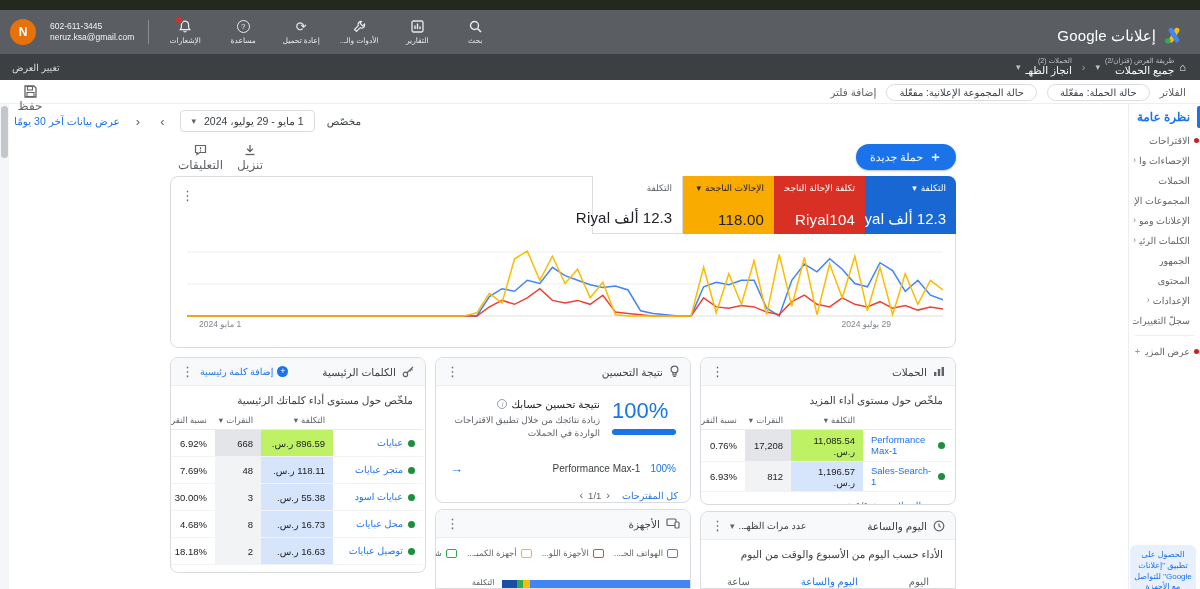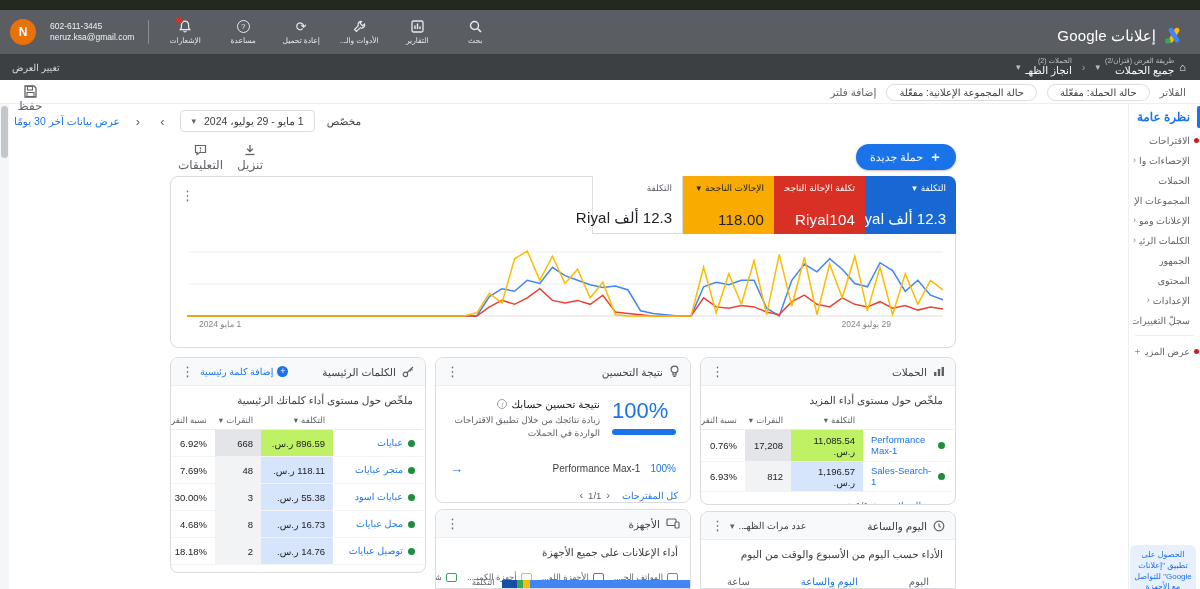--- a/index.html
+++ b/index.html
@@ -394,21 +394,21 @@
           <span class="klink">محل عبايات</span>
         </span>
       <span class="td c-hl2">16.73 ر.س.</span>
       <span class="td k-hl2">8</span>
       <span class="td">4.68%</span>
 
       <span class="td name">
           <span class="gdot"></span>
           <span class="klink">توصيل عبايات</span>
         </span>
-      <span class="td c-hl2">14.76 ر.س.</span>
+      <span class="td c-hl2">16.63 ر.س.</span>
       <span class="td k-hl2">2</span>
       <span class="td">18.18%</span>
     </div>
     <div class="card-f">
       <span class="flink">الكلمات الرئيسية</span>
       <span class="flink">الكلمات الرئيسية السلبية</span>
       <span class="pg">
         <span class="ch dark">‹</span>
         <span>10/1</span>
         <span class="ch">›</span>
@@ -510,21 +510,20 @@
   <div class="abs card" style="left:435px;top:509px;width:256px;height:80px;border-radius:8px 8px 0 0;">
     <div class="card-h">
       <svg class="icon" width="14" height="11" viewBox="0 0 14 11">
         <rect x="1" y="1" width="9" height="6.5" rx="1" fill="none" stroke="#5f6368" stroke-width="1.2"></rect>
           <rect x="9" y="4" width="4" height="6" rx="1" fill="#fff" stroke="#5f6368" stroke-width="1.2"></rect>
       </svg>
       <span class="title">الأجهزة</span>
       <span class="sp"></span>
       <span class="kebab">⋮</span>
     </div>
-    <div class="subtitle">أداء الإعلانات على جميع الأجهزة</div>
     <div class="legend">
       <span class="lgitem">
           <span class="lgbox" style="border-color: rgb(66, 133, 244);"></span>
           <span>الهواتف الجـ...</span>
         </span>
       <span class="lgitem">
           <span class="lgbox" style="border-color: rgb(234, 67, 53);"></span>
           <span>الأجهزة اللو...</span>
         </span>
       <span class="lgitem">

